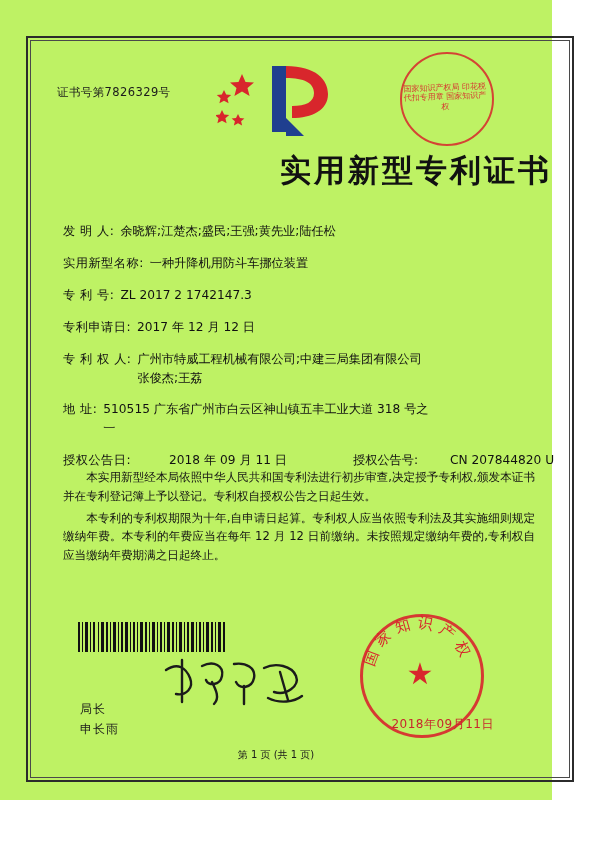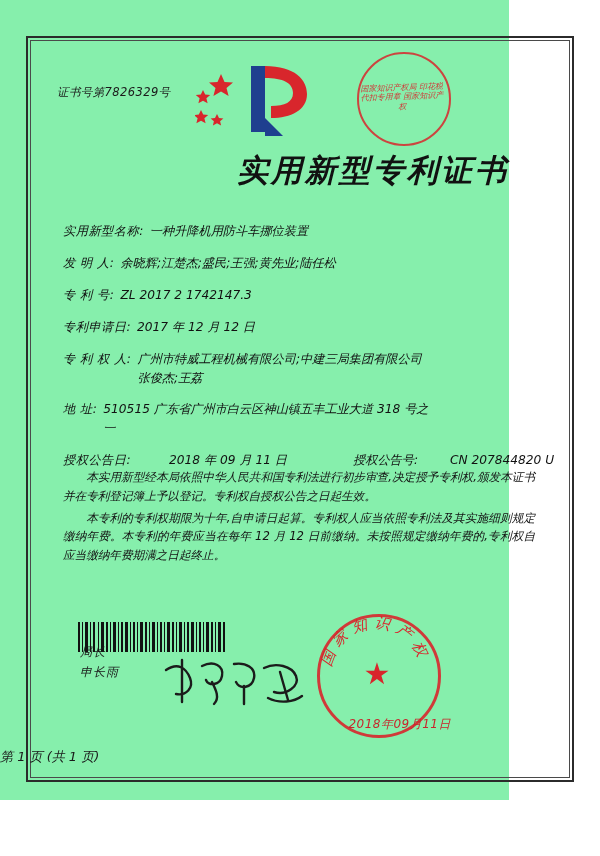--- a/index.html
+++ b/index.html
@@ -13,24 +13,23 @@
     position: relative;
     font-family: "DejaVu Sans", "Liberation Sans", sans-serif;
     color: #1a1a1a;
     overflow: hidden;
   }
 
   
   #certificate {
     position: absolute;
     left: 0; top: 0;
-    width: 509px;
+    width: 552px;
     height: 800px;
-    background: #86efac;
-    font-style: italic;
+    background: #bef264;
   }
   #cert-border-outer {
     position: absolute;
     left: 26px; top: 36px;
     width: 548px;
     height: 746px;
     border: 2px solid #2b2b2b;
     box-sizing: border-box;
   }
   #cert-border-inner {
@@ -174,21 +173,21 @@
     left: 78px;
     top: 622px;
     width: 148px;
     height: 30px;
   }
 
   
   .sig-block {
     position: absolute;
     left: 80px;
-    top: 642px;
+    top: 699px;
     font-size: 12px;
     line-height: 1.7;
     letter-spacing: 1px;
   }
   #handwriting {
     position: absolute;
     left: 160px;
     top: 652px;
     width: 150px;
     height: 60px;
@@ -231,21 +230,22 @@
     top: 716px;
     font-size: 12px;
     color: #c8262c;
     letter-spacing: .5px;
   }
 
   .page-num {
     position: absolute;
     left: 0; right: 0;
     top: 748px;
-    font-size: 13px;
+    text-align: center;
+    font-size: 10px;
     color: #1a1a1a;
   }
 
   
   #footer {
     position: absolute;
     left: 0;
     top: 800px;
     width: 600px;
     height: 56px;
@@ -281,27 +281,27 @@
       <path d="M24 4 C54 4 66 18 66 32 C66 48 50 56 30 56 L30 44 C44 44 52 40 52 31 C52 21 42 16 24 16 Z" fill="#d8262c"></path>
       <path d="M24 56 L42 74 L24 74 Z" fill="#1f3f8f"></path>
     </svg>
   </div>
 
   <div class="cert-title">实用新型专利证书</div>
 
   <div class="fields">
 
     <div class="field-row">
+      <div class="field-label">发 明 人:</div>
+      <div class="field-value">余晓辉;江楚杰;盛民;王强;黄先业;陆任松</div>
+    </div>
+
+    <div class="field-row">
       <div class="field-label">实用新型名称:</div>
       <div class="field-value">一种升降机用防斗车挪位装置</div>
-    </div>
-
-    <div class="field-row">
-      <div class="field-label">发 明 人:</div>
-      <div class="field-value">余晓辉;江楚杰;盛民;王强;黄先业;陆任松</div>
     </div>
 
     <div class="field-row">
       <div class="field-label">专 利 号:</div>
       <div class="field-value">ZL 2017 2 1742147.3</div>
     </div>
 
     <div class="field-row">
       <div class="field-label">专利申请日:</div>
       <div class="field-value">2017 年 12 月 12 日</div>

